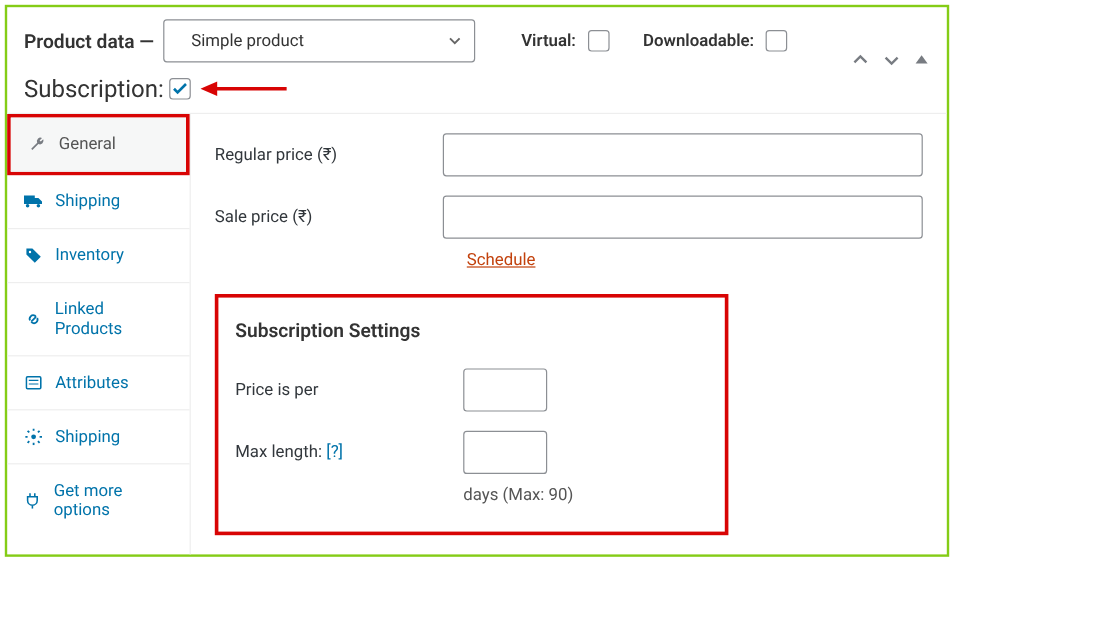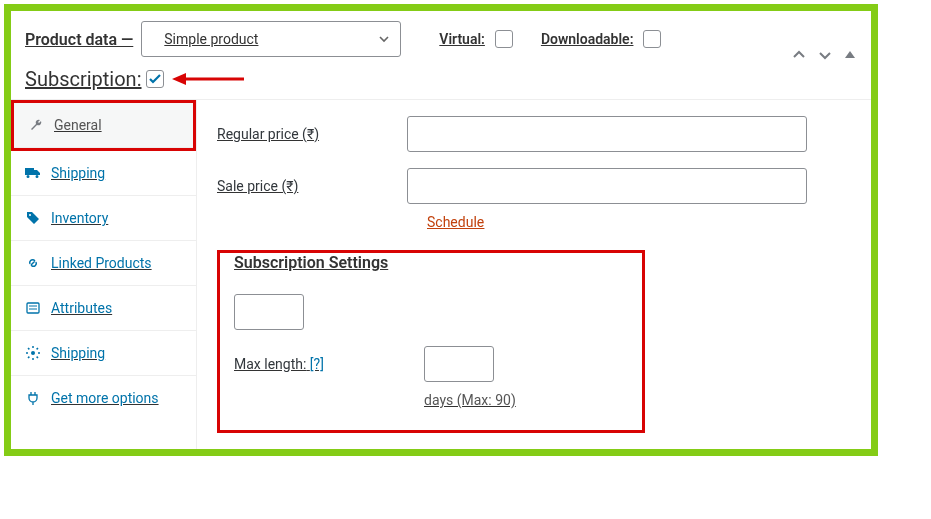--- a/index.html
+++ b/index.html
@@ -1,17 +1,17 @@
 <!DOCTYPE html>
 <html><head>
 <meta charset="utf-8">
 <style>
   * { box-sizing: border-box; margin: 0; padding: 0; }
   body { font-family: -apple-system, BlinkMacSystemFont, "Segoe UI", Roboto, sans-serif; font-size: 14px; color: #333; background: #fff; padding: 4px; }
-  .panel { border: 7px solid #84cc16; width: 874px; text-decoration: underline; }
+  .panel { border: 2px solid #84cc16; width: 787px; }
   .header { padding: 10px 14px 8px 14px; border-bottom: 1px solid #eee; position: relative; }
   .header-row1 { display: flex; align-items: center; gap: 8px; }
   .header-title { font-size: 16px; font-weight: 600; }
   .product-type-select { position: relative; min-width: 260px; height: 36px; border: 1px solid #8c8f94; border-radius: 3px; background: #fff; display: flex; align-items: center; padding: 0 22px; cursor: pointer; }
   .product-type-select .chev { position: absolute; right: 10px; top: 50%; transform: translateY(-50%); color: #666; }
   .hlabel { font-size: 14px; font-weight: 600; margin-left: 30px; }
   .wp-check { width: 18px; height: 18px; border: 1px solid #8c8f94; border-radius: 3px; display: inline-flex; align-items: center; justify-content: center; background: #fff; margin-left: 2px; vertical-align: middle; cursor: pointer; }
   .wp-check.checked svg { display: block; }
   .wp-check svg { display: none; width: 14px; height: 14px; }
   .header-row2 { margin-top: 10px; display: flex; align-items: center; }
@@ -25,21 +25,21 @@
   .sidebar-item.active { background: #f6f7f7; color: #555; }
   .sidebar-highlight { border: 3px solid #d80404; }
   .content { flex: 1; padding: 16px 20px; }
   .form-row { display: flex; align-items: center; margin-bottom: 16px; }
   .form-label { width: 190px; color: #32373c; }
   .text-input { height: 36px; border: 1px solid #8c8f94; border-radius: 3px; padding: 0 8px; background: #fff; }
   .text-input.w400 { width: 400px; }
   .text-input.w70 { width: 70px; }
   .schedule-row { margin-left: 190px; margin-top: -6px; margin-bottom: 20px; }
   .link { color: #c2410c; text-decoration: underline; cursor: pointer; margin-left: 20px; }
-  .sub-box { border: 3px solid #d80404; padding: 0 14px 22px 14px; width: 428px; margin-top: 6px; }
+  .sub-box { border: 3px solid #d80404; padding: 18px 14px 22px 14px; width: 428px; margin-top: 6px; }
   .sub-box h3 { font-size: 16px; font-weight: 600; margin-bottom: 22px; }
   .sub-row { display: flex; align-items: center; margin-bottom: 16px; }
   .sub-row .form-label { width: 190px; }
   .select { position: relative; height: 36px; border: 1px solid #8c8f94; border-radius: 3px; padding: 0 26px 0 10px; display: flex; align-items: center; margin-left: 8px; cursor: pointer; background: #fff; min-width: 76px; }
   .select .chev { position: absolute; right: 6px; top: 50%; transform: translateY(-50%); color: #666; }
   .hint-link { color: #0073aa; }
   .hint-row { margin-left: 190px; margin-top: -6px; color: #555; }
   svg { display: block; }
 </style>
 </head>
@@ -173,20 +173,21 @@
         <span class="form-label">Sale price (₹)</span>
         <input class="text-input w400" type="text" style="">
       </div>
       <div class="schedule-row">
         <span class="link">Schedule</span>
       </div>
 
       <div class="sub-box">
         <h3>Subscription Settings</h3>
         <div class="sub-row">
+          <span class="form-label">Price is per</span>
           <input class="text-input w70" type="text" style="">
         </div>
         <div class="sub-row">
           <span class="form-label">
             <span>Max length:</span>
             <span class="hint-link">[?]</span>
           </span>
           <input class="text-input w70" type="text" style="">
         </div>
         <div class="hint-row">days (Max: 90)</div>

